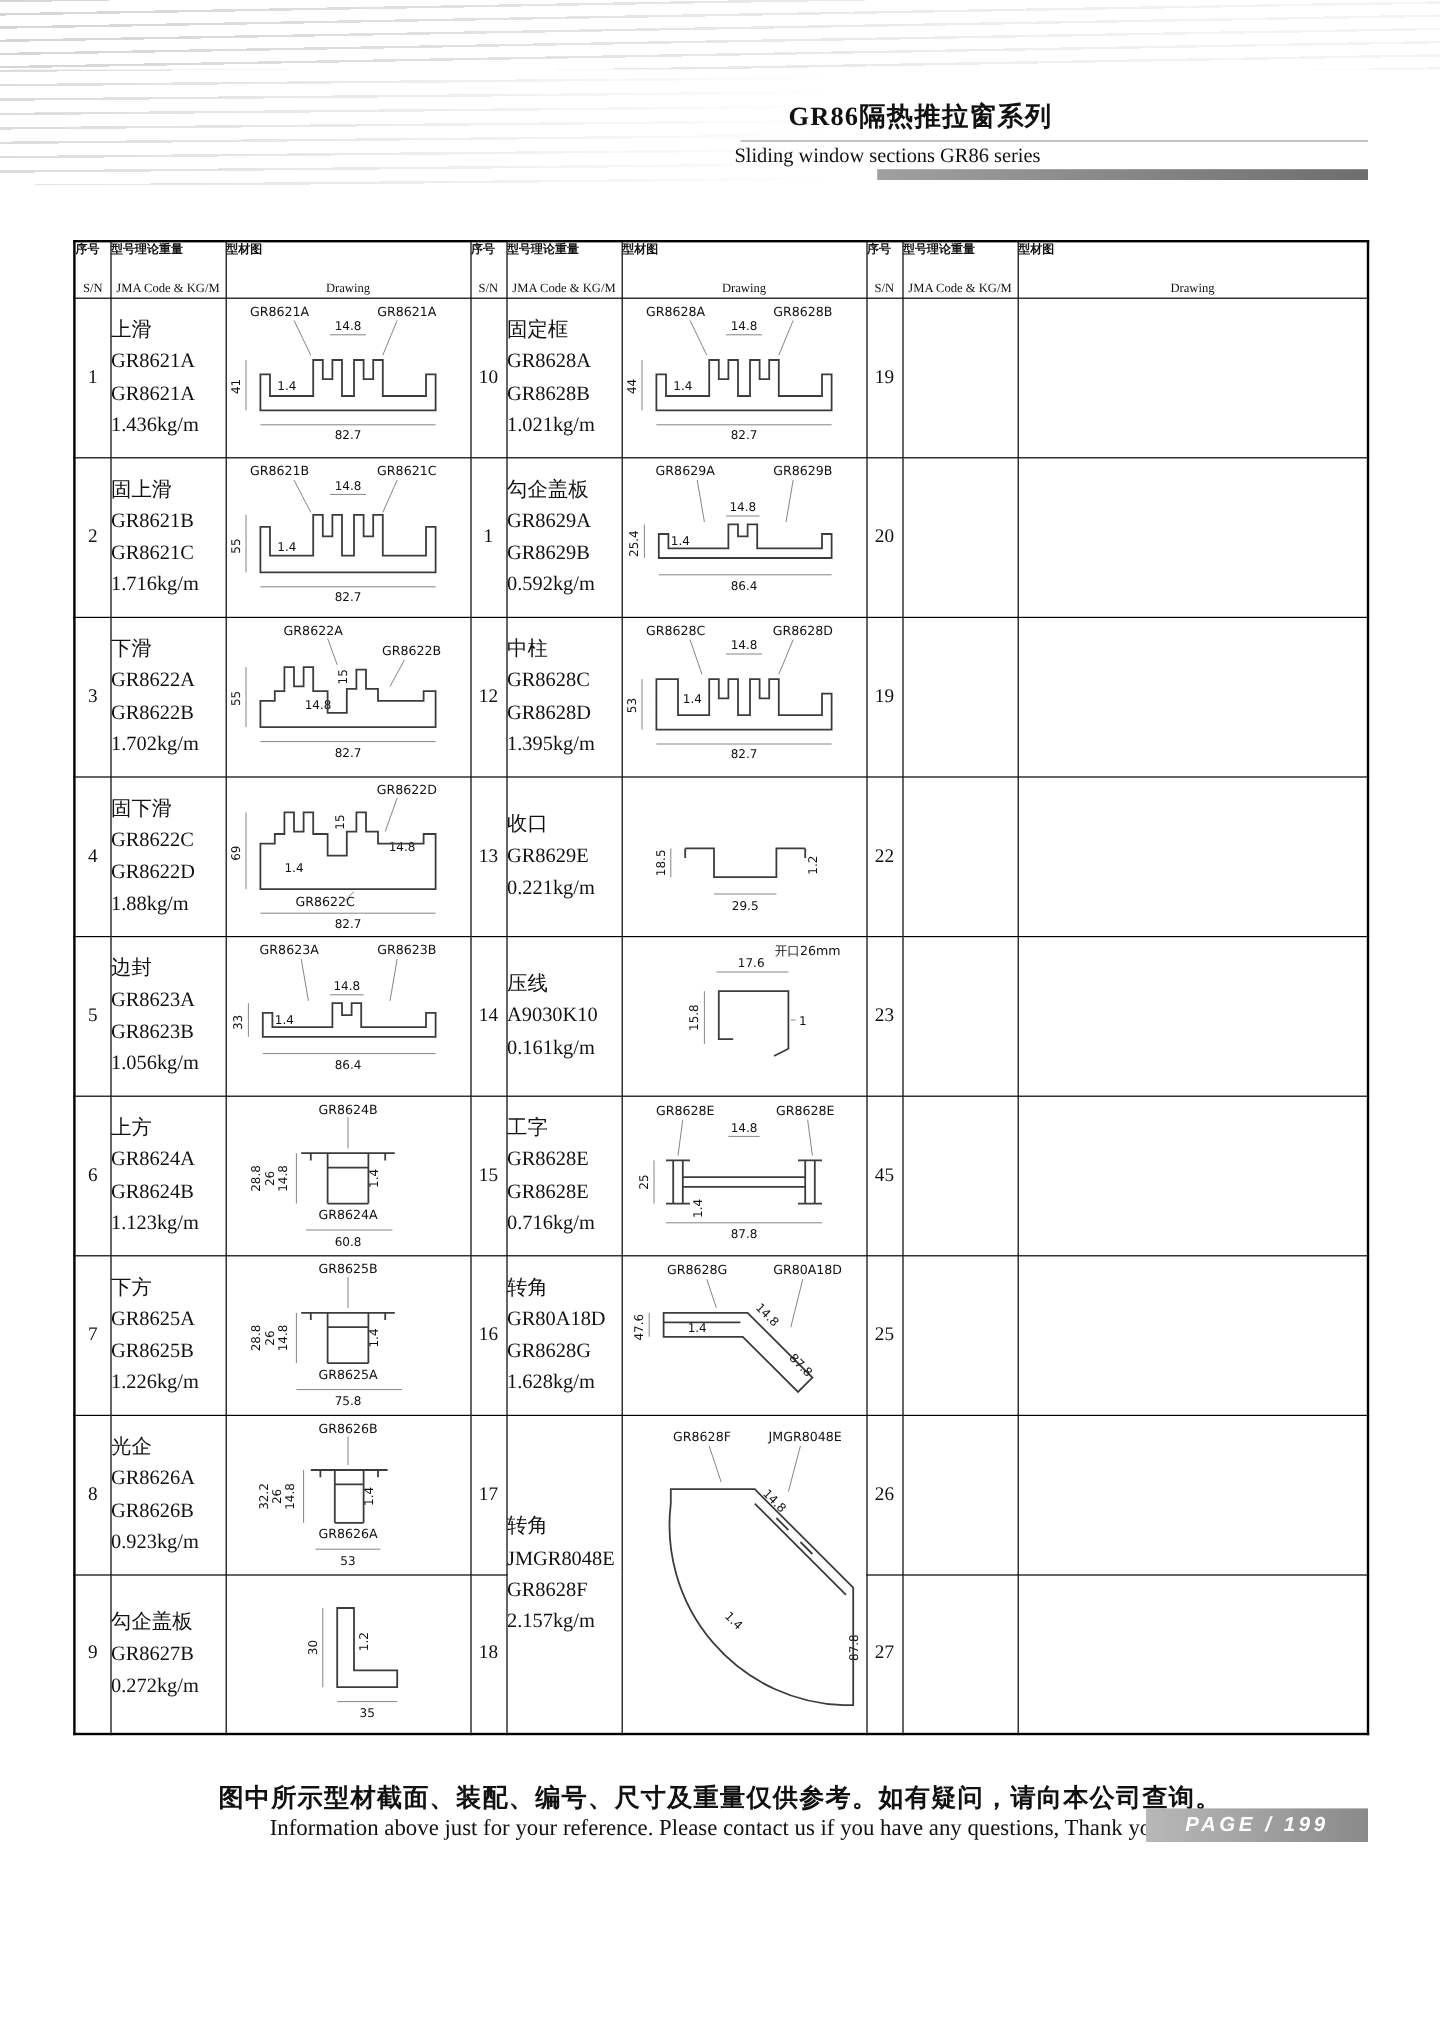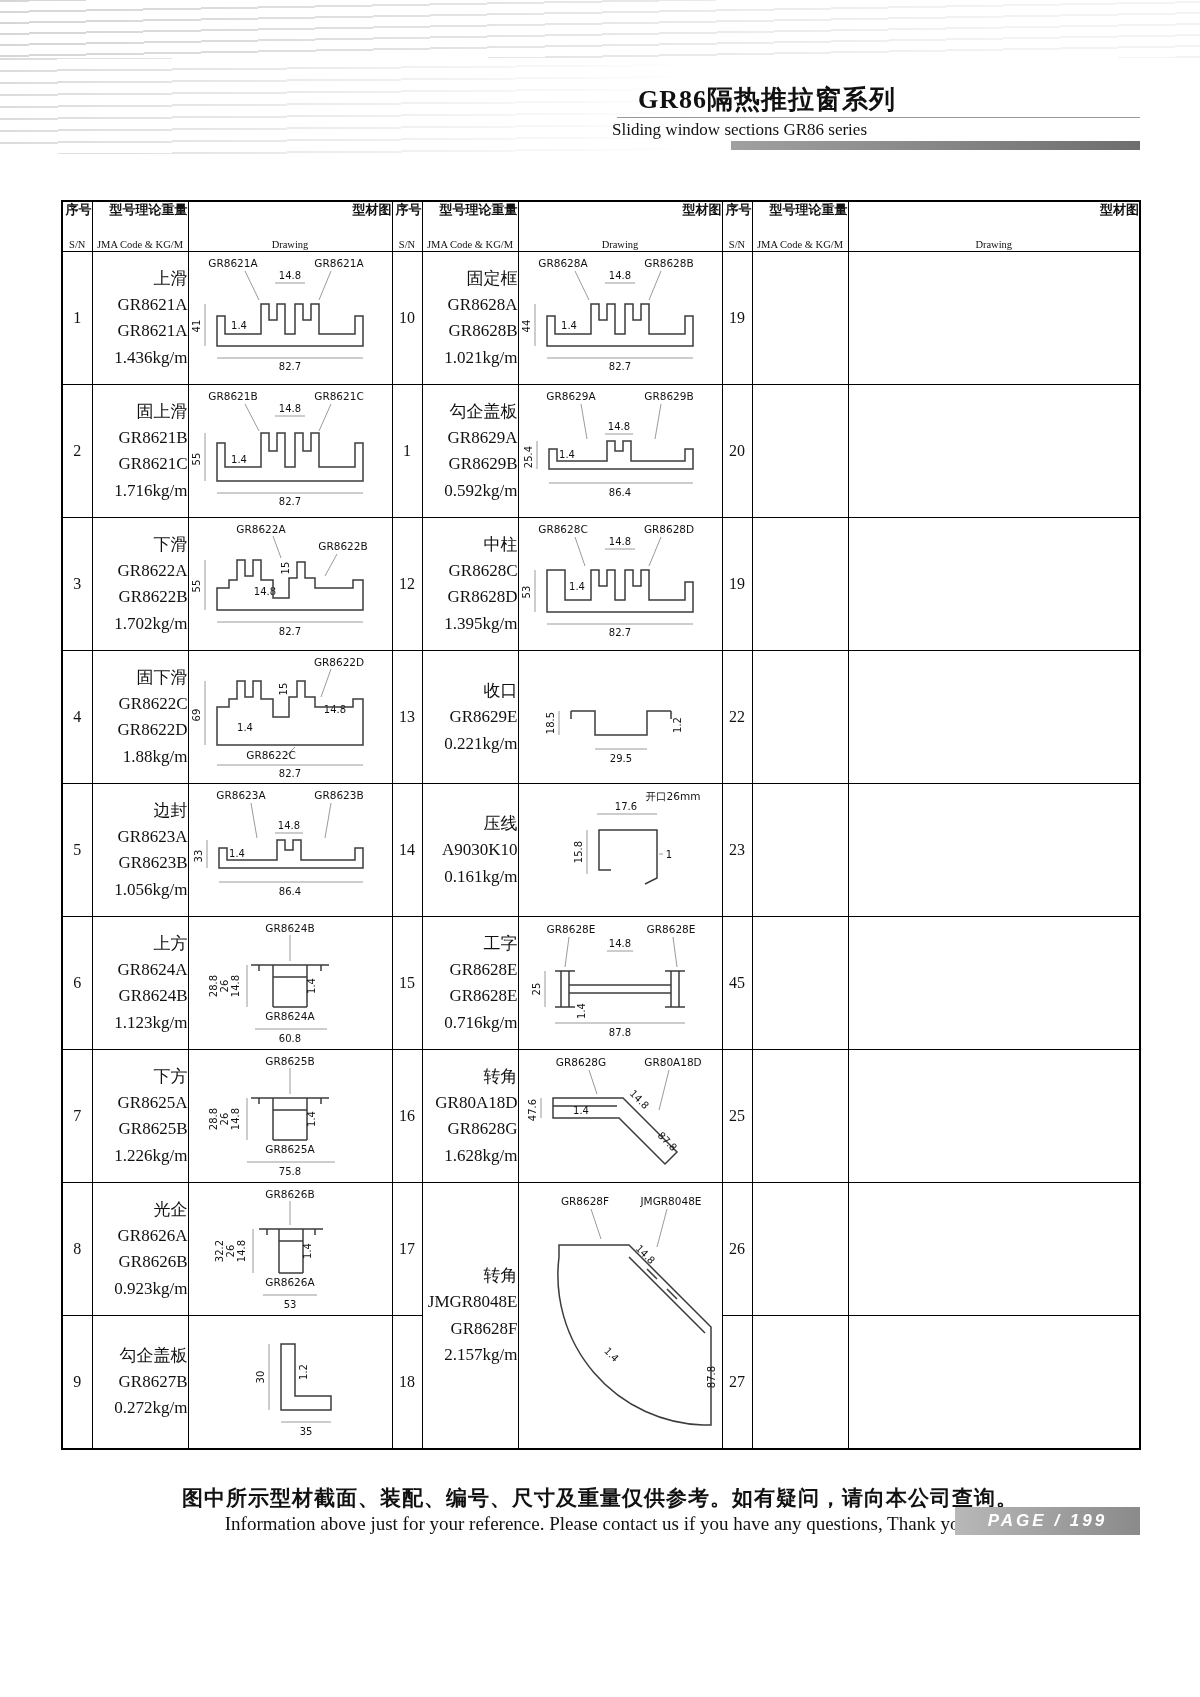--- a/index.html
+++ b/index.html
@@ -6,35 +6,35 @@
   .page{position:relative;width:1200px;height:1697px;background:#fff;overflow:hidden;
         font-family:"Liberation Serif",serif;color:#111;}
   
   .band-top{position:absolute;top:0;left:0;width:100%;height:58px;
     background:linear-gradient(to right,rgba(255,255,255,0) 0%,rgba(255,255,255,.72) 85%),
                repeating-linear-gradient(179deg,#d6d6d6 0 2px,#ffffff 2px 11px);}
   .band-left{position:absolute;top:58px;left:0;width:100%;height:96px;
     background:linear-gradient(to right,rgba(255,255,255,0) 0%,#ffffff 58%),
                repeating-linear-gradient(179.5deg,#dcdcdc 0 2px,#ffffff 2px 12px);}
   .page-title{position:absolute;top:82px;left:612px;width:310px;text-align:center;
-    font-weight:bold;font-size:26px;letter-spacing:1px;}
+    font-weight:bold;font-size:22px;letter-spacing:1px;}
   .title-rule{position:absolute;top:117px;left:617px;width:523px;border-top:1px solid #9a9a9a;}
   .page-subtitle{position:absolute;top:120px;left:612px;width:310px;font-size:17px;}
   .title-bar{position:absolute;top:141px;left:731px;width:409px;height:9px;
     background:linear-gradient(to right,#a0a0a0,#6e6e6e);}
   
   table.main{position:absolute;top:200px;left:61px;border-collapse:collapse;table-layout:fixed;
     width:1078px;border:2px solid #000;}
   table.main th,table.main td{border:1px solid #000;padding:0;vertical-align:middle;}
   tr.hd{height:42px;}
   tr.bd{height:133px;}
-  th .h-zh{font-size:13px;font-weight:bold;text-align:right;line-height:1.3;}
+  th .h-zh{font-size:10px;font-weight:bold;text-align:left;line-height:1.3;}
   th .h-en{font-size:10.5px;font-weight:normal;text-align:center;line-height:1.2;margin-top:20px;}
   td.sn{text-align:center;font-size:16px;}
-  td.code{text-align:right;font-size:17px;}
+  td.code{text-align:left;font-size:17px;}
   td.code .cl{display:block;line-height:1.55;}
   td.draw{text-align:center;}
   .dsvg{display:block;margin:0 auto;}
   
   .pf{fill:none;stroke:#3c3c3c;stroke-width:1.5;stroke-linejoin:miter;}
   .ld{stroke:#808080;stroke-width:.8;}
   .lb{font:10.5px "DejaVu Sans",sans-serif;text-anchor:middle;fill:#111;}
   .dt{font:10px "DejaVu Sans",sans-serif;text-anchor:middle;fill:#111;}
   
   .foot-zh{position:absolute;top:1484px;left:60px;width:1080px;text-align:center;

